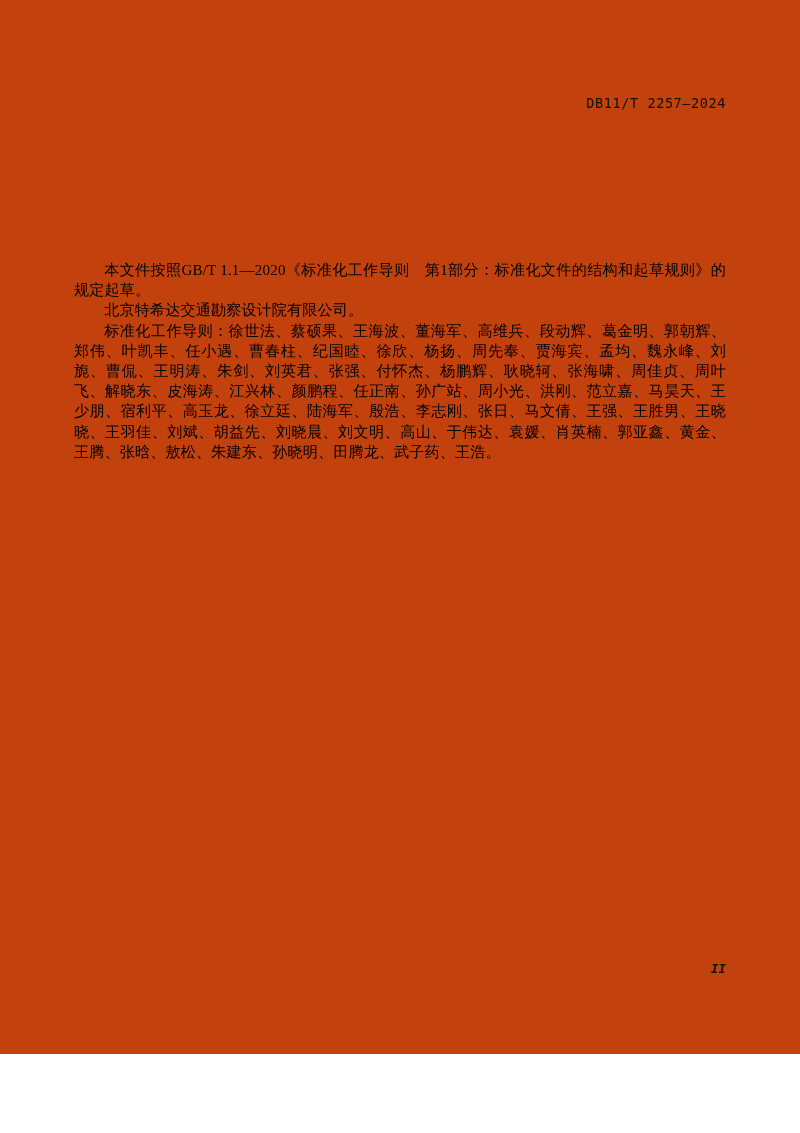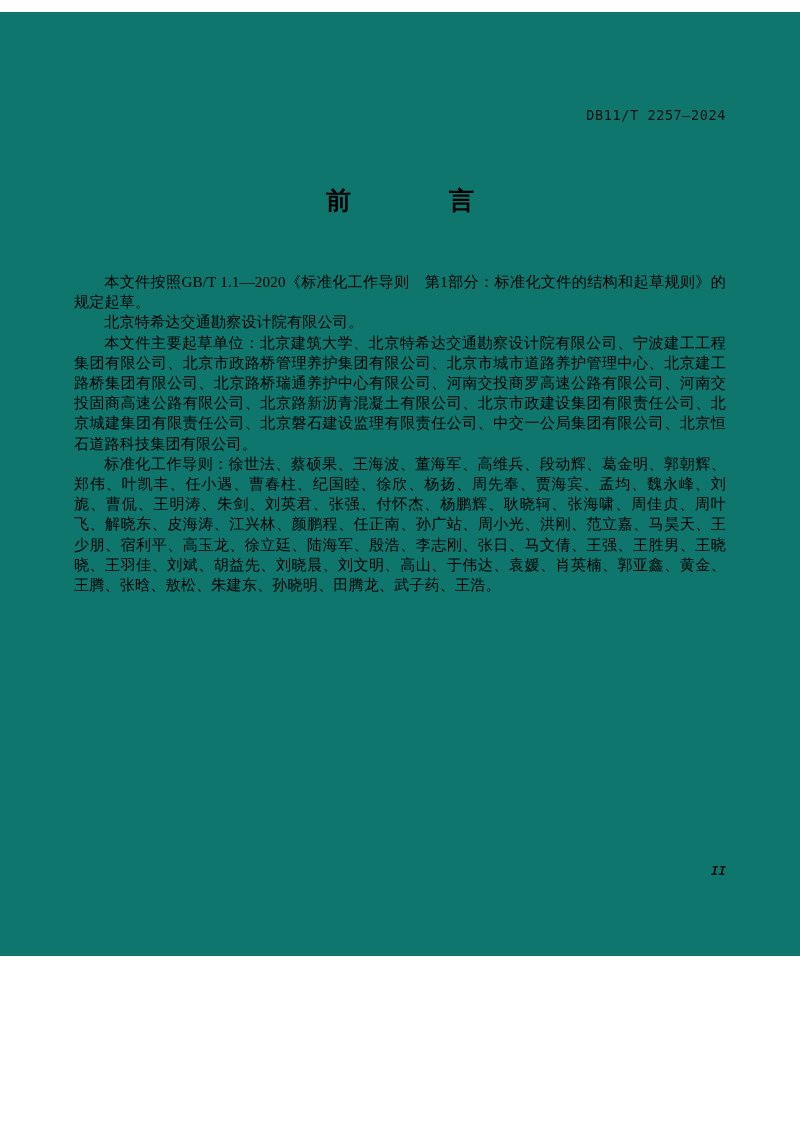--- a/index.html
+++ b/index.html
@@ -7,23 +7,23 @@
     padding: 0;
     background: #ffffff;
   }
   body {
     font-family: "Liberation Serif", "DejaVu Serif", serif;
     color: #000000;
   }
   .page {
     position: relative;
     width: 800px;
-    height: 944px;
-    margin: 12px auto;
-    background: #0f766e;
+    height: 1054px;
+    margin: 0 auto;
+    background: #c2410c;
     box-sizing: border-box;
     overflow: hidden;
   }
   
   .page-header {
     position: absolute;
     top: 95px;
     left: 74px;
     right: 74px;
     height: 22px;
@@ -95,26 +95,24 @@
 </style>
 </head>
 <body>
 
 <div class="page">
 
   <div class="page-header">
     <div class="header-std-no">DB11/T 2257—2024</div>
   </div>
 
-  <div class="doc-title">前　　言</div>
 
   <div class="body-block">
     <p class="para">本文件按照GB/T 1.1—2020《标准化工作导则　第1部分：标准化文件的结构和起草规则》的规定起草。</p>
     <p class="para tight">北京特希达交通勘察设计院有限公司。</p>
-    <p class="para">本文件主要起草单位：北京建筑大学、北京特希达交通勘察设计院有限公司、宁波建工工程集团有限公司、北京市政路桥管理养护集团有限公司、北京市城市道路养护管理中心、北京建工路桥集团有限公司、北京路桥瑞通养护中心有限公司、河南交投商罗高速公路有限公司、河南交投固商高速公路有限公司、北京路新沥青混凝土有限公司、北京市政建设集团有限责任公司、北京城建集团有限责任公司、北京磐石建设监理有限责任公司、中交一公局集团有限公司、北京恒石道路科技集团有限公司。</p>
     <p class="para">标准化工作导则：徐世法、蔡硕果、王海波、董海军、高维兵、段动辉、葛金明、郭朝辉、郑伟、叶凯丰、任小遇、曹春柱、纪国睦、徐欣、杨扬、周先奉、贾海宾、孟均、魏永峰、刘旎、曹侃、王明涛、朱剑、刘英君、张强、付怀杰、杨鹏辉、耿晓轲、张海啸、周佳贞、周叶飞、解晓东、皮海涛、江兴林、颜鹏程、任正南、孙广站、周小光、洪刚、范立嘉、马昊天、王少朋、宿利平、高玉龙、徐立廷、陆海军、殷浩、李志刚、张日、马文倩、王强、王胜男、王晓晓、王羽佳、刘斌、胡益先、刘晓晨、刘文明、高山、于伟达、袁媛、肖英楠、郭亚鑫、黄金、王腾、张晗、敖松、朱建东、孙晓明、田腾龙、武子药、王浩。</p>
   </div>
 
   <div class="page-footer">
     <div class="folio">II</div>
   </div>
 
 </div>
 
 </body></html>

